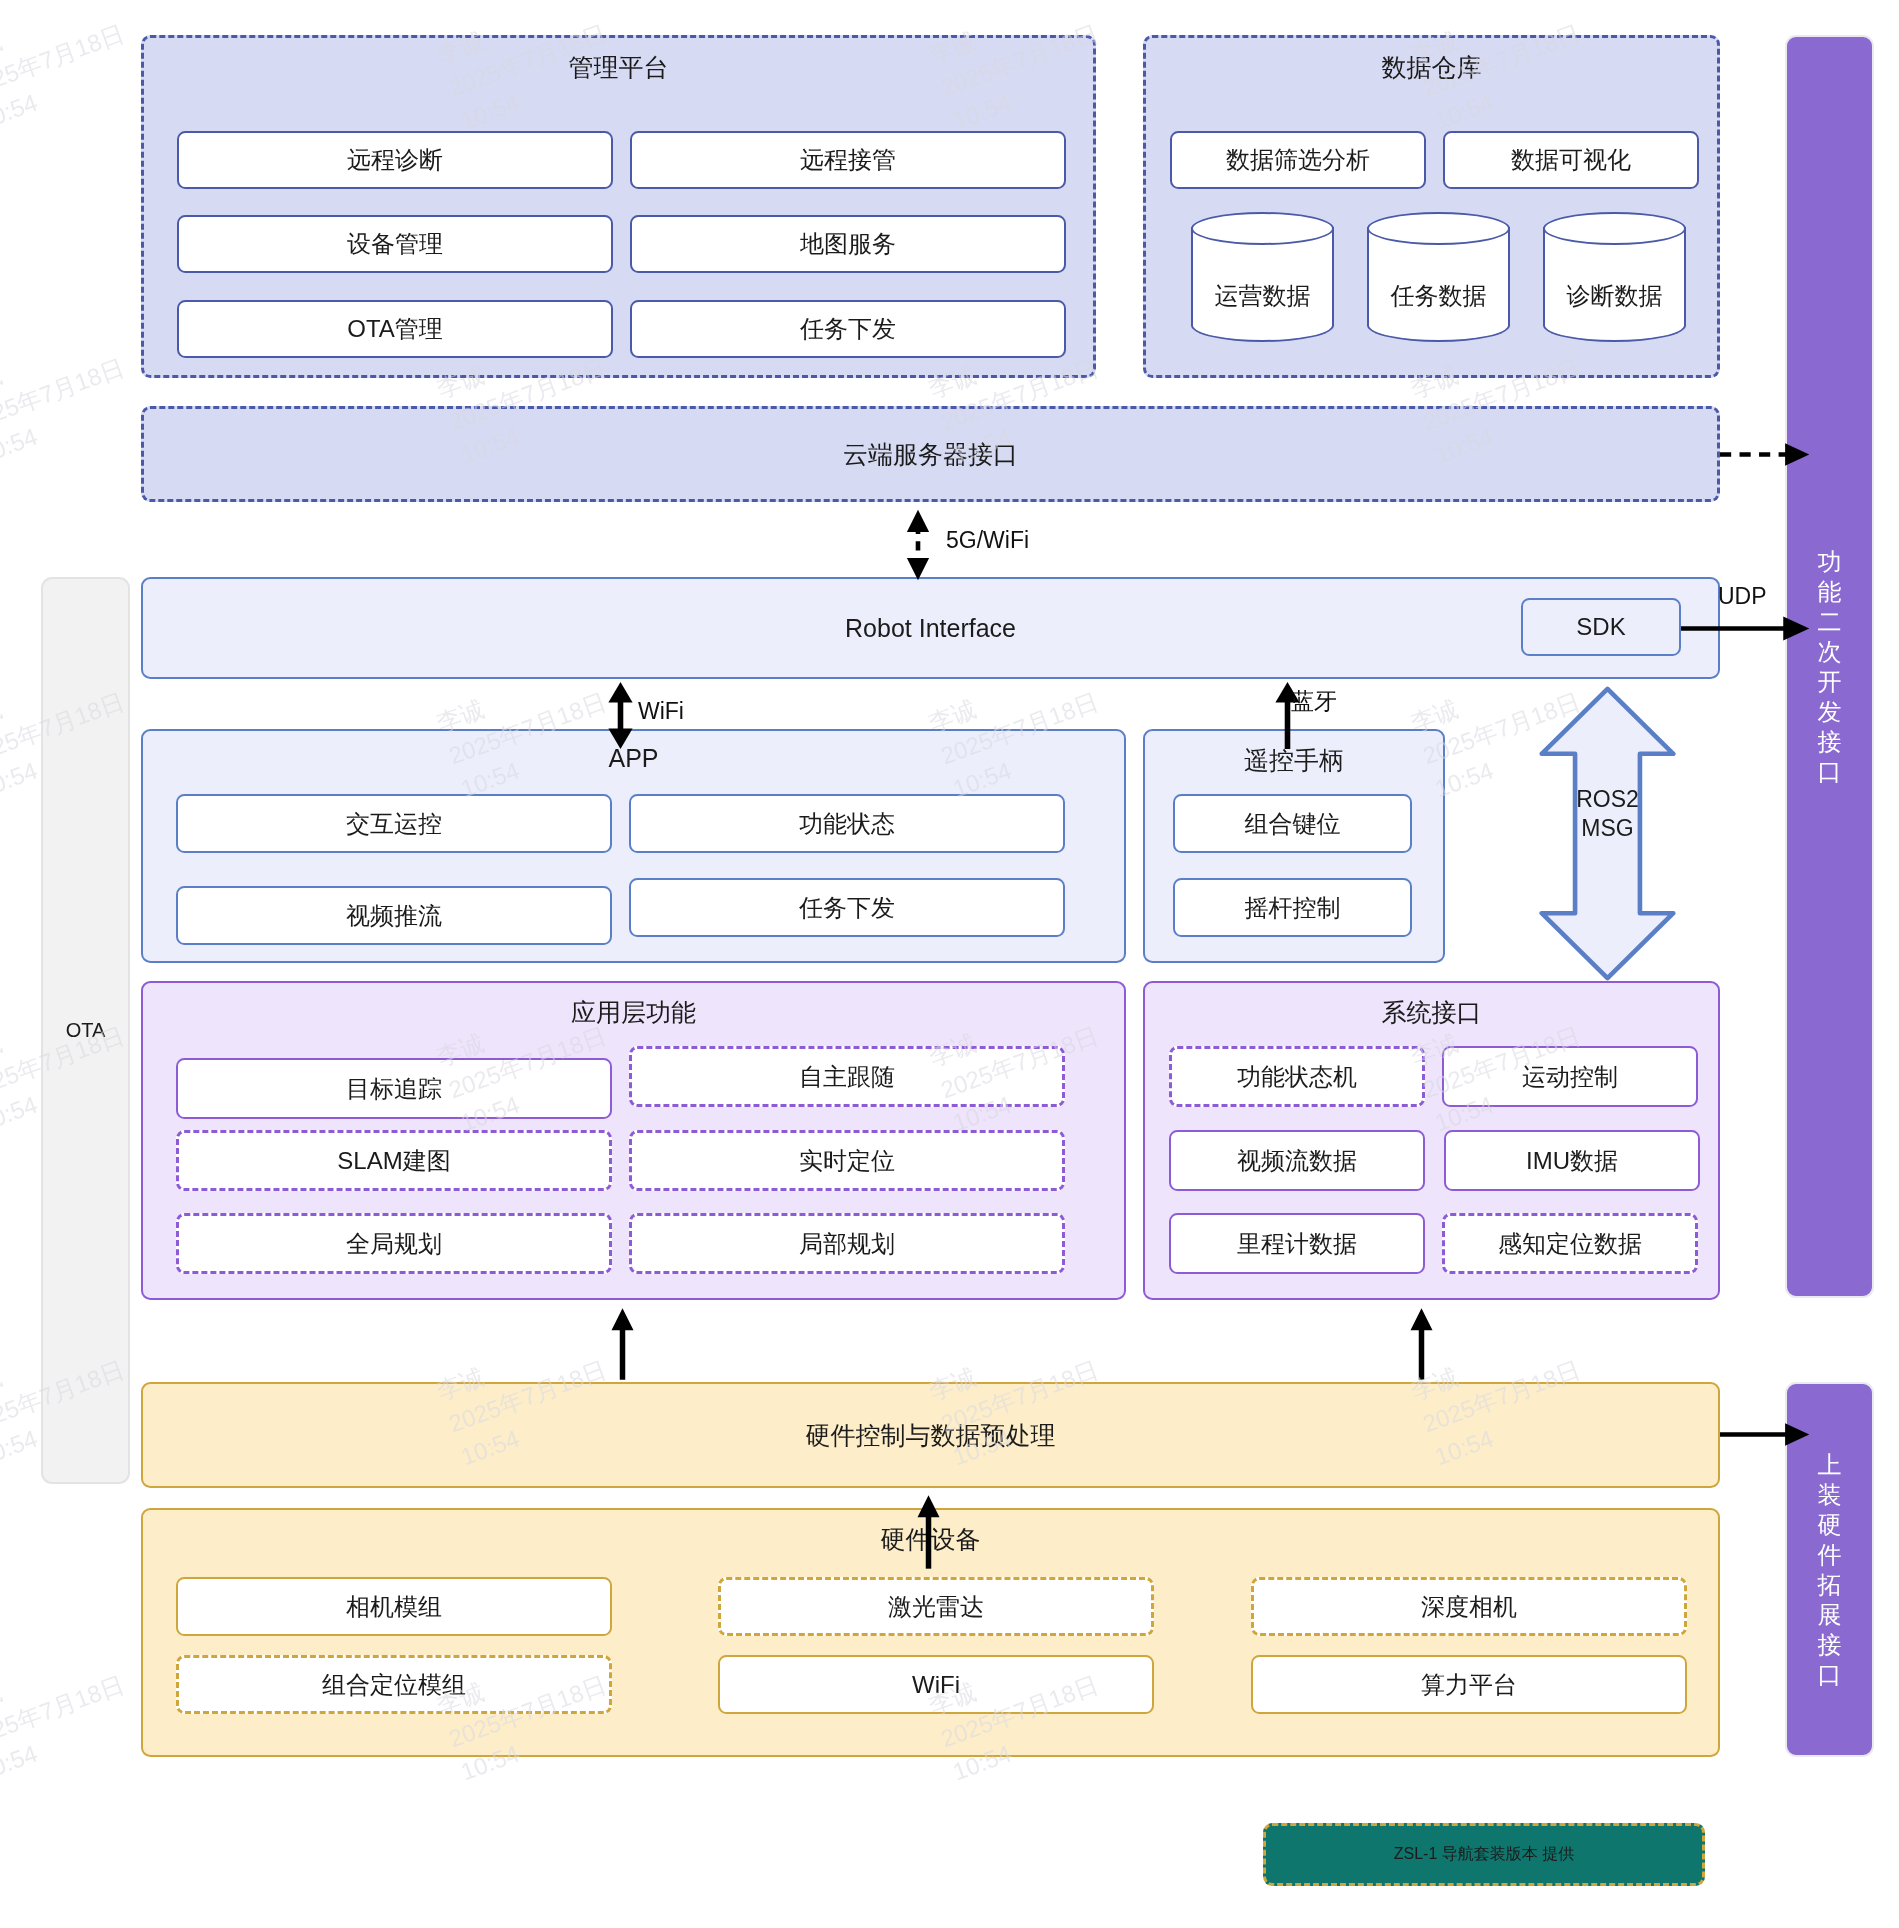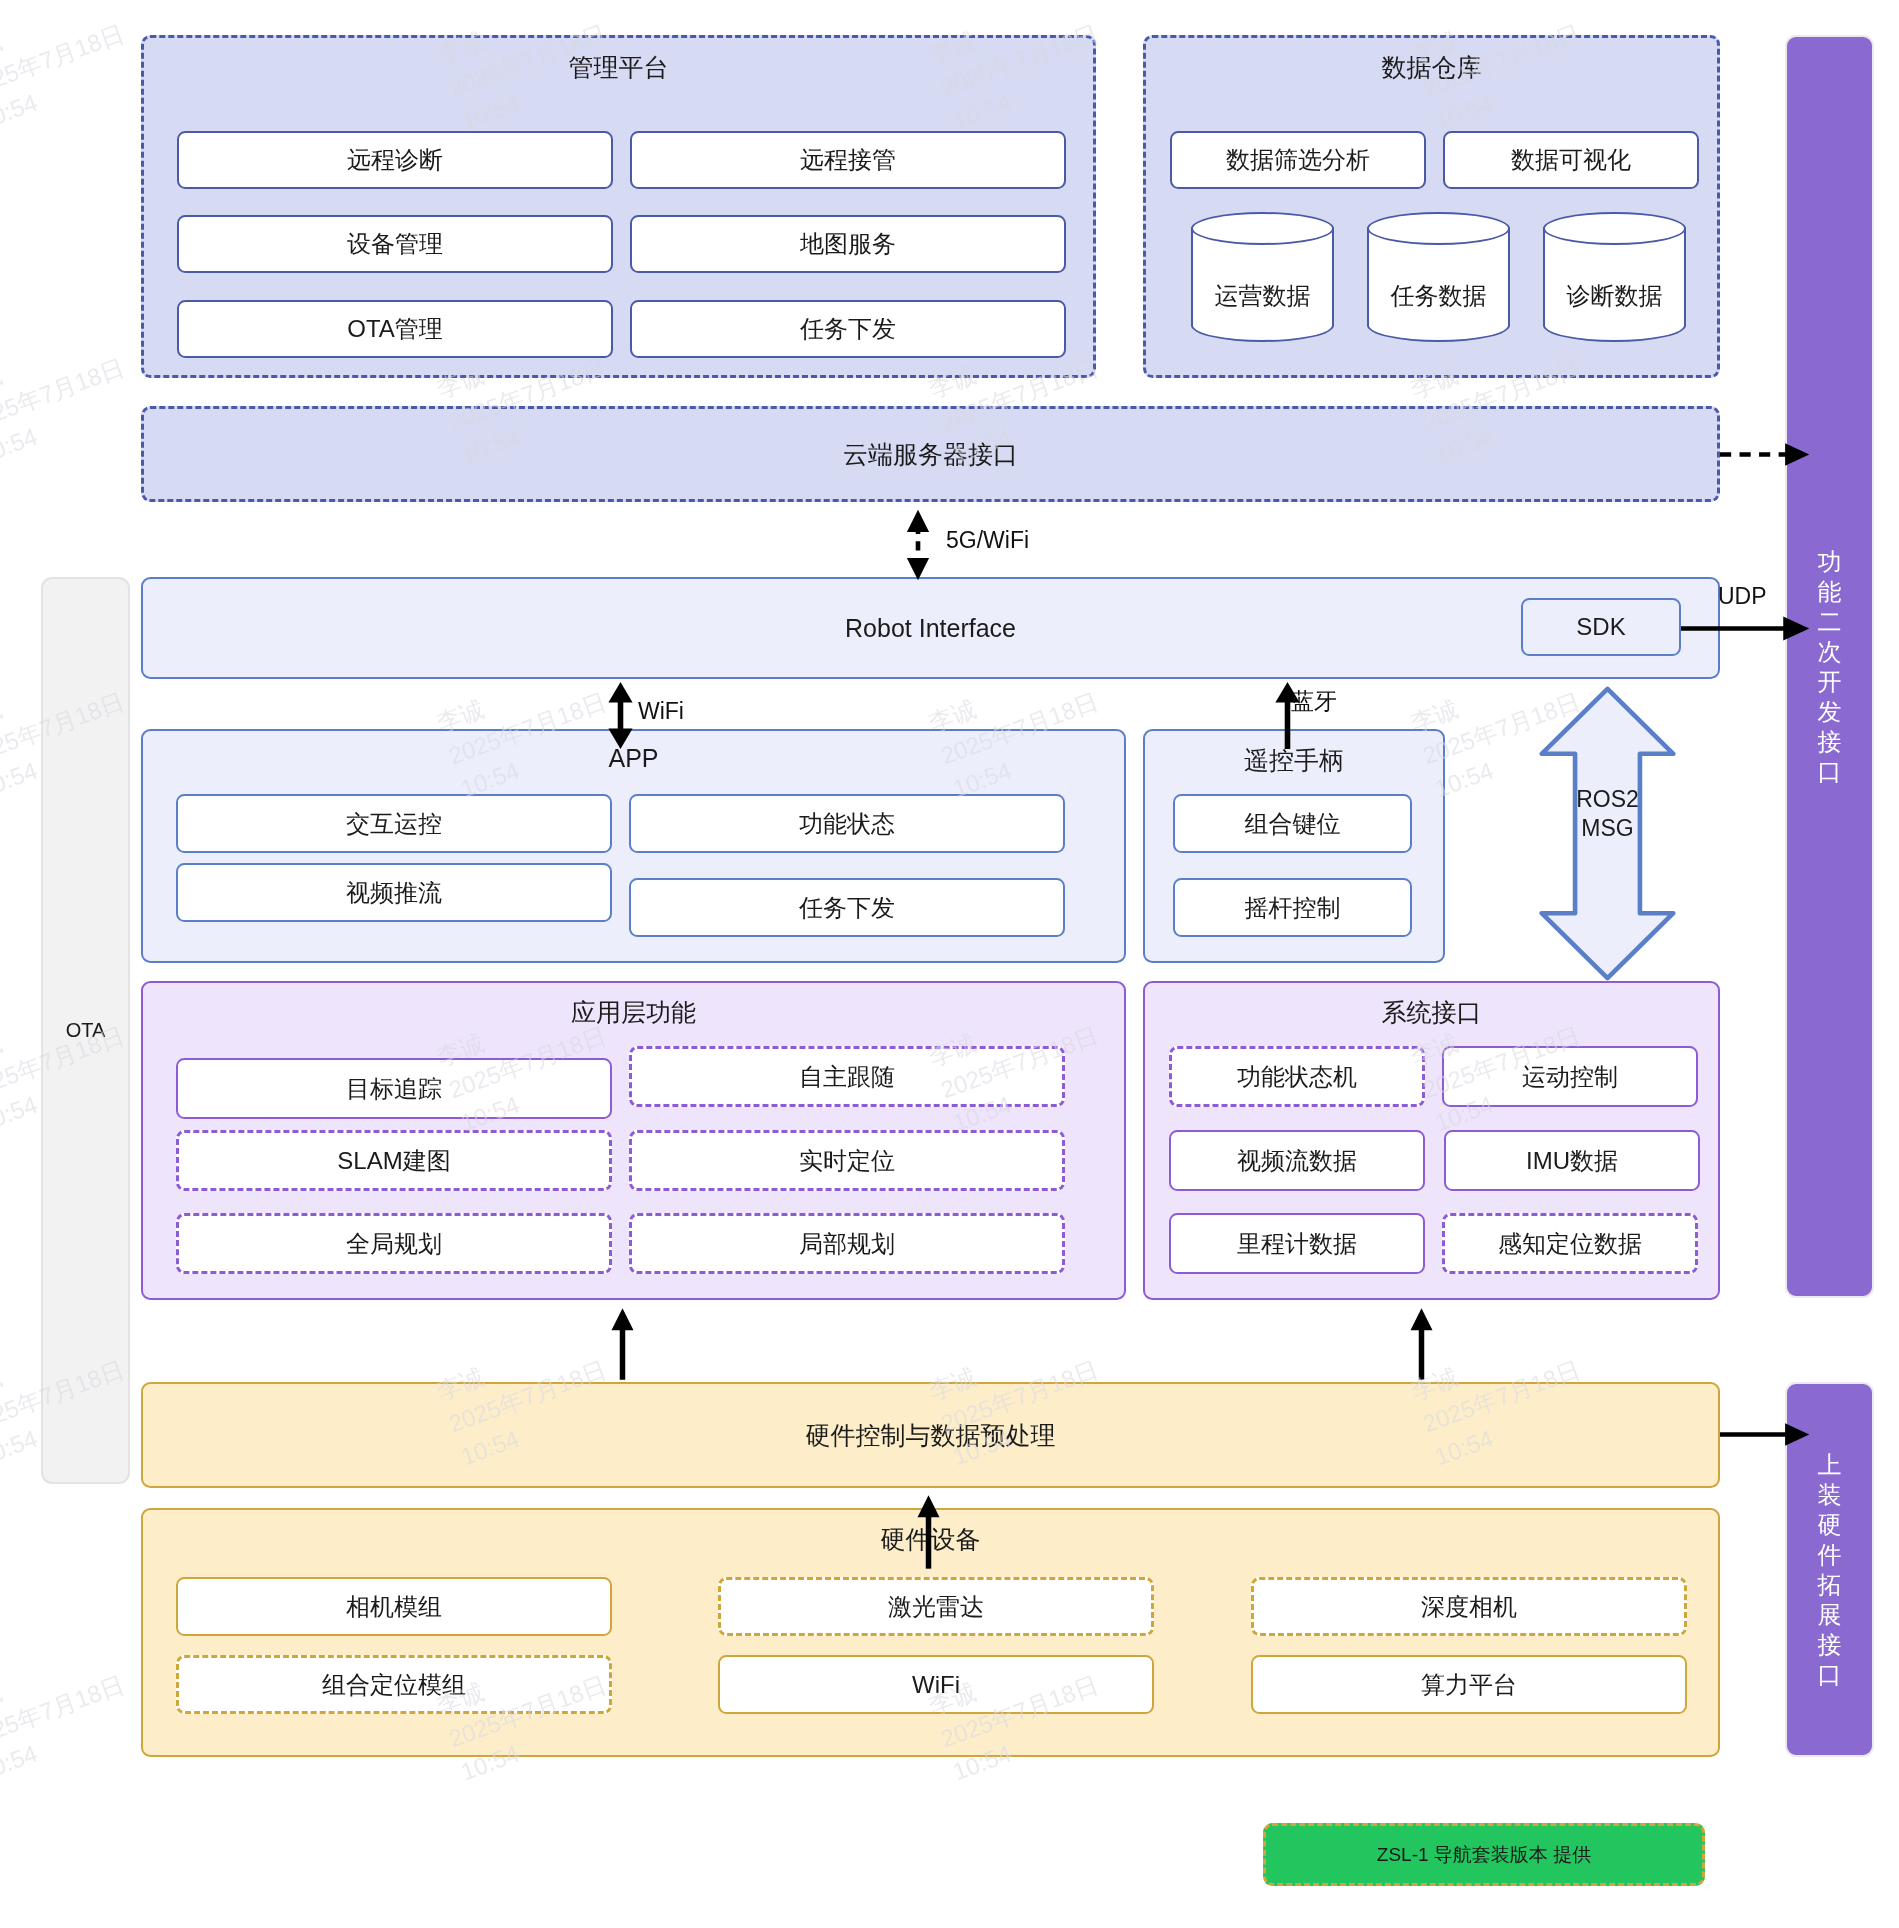--- a/index.html
+++ b/index.html
@@ -137,23 +137,23 @@
   .ros-arrow .ros-txt {
     position: absolute; left: 0; right: 0; top: 100px;
     text-align: center; font-size: 23px; color: #1b1b1b; line-height: 1.25;
   }
 
   
   .legend {
     position: absolute;
     border: 3.7px dashed #cfa63b;
     border-radius: 9.3px;
-    background: #22c55e;
+    background: #0f766e;
     display: flex; align-items: center; justify-content: center;
-    font-size: 19px; color: #1b1b1b;
+    font-size: 16px; color: #1b1b1b;
   }
 </style>
 </head>
 <body>
 
 <div id="root">
 
   <div class="wm-layer">
     <div class="wm" style="left:-37px; top:9.3px;">李诚
 2025年7月18日
@@ -293,21 +293,21 @@
   <svg class="conn" style="left:1265px; top:682px; width:45px; height:67px;" viewBox="0 0 48 72">
     <line x1="24" y1="14" x2="24" y2="72" stroke="#000" stroke-width="6"></line>
     <polygon points="24,0 11,22 37,22" fill="#000"></polygon>
   </svg>
   <div class="conn-label" style="left:1291px; top:686px;">蓝牙</div>
 
   <div class="panel blue-solid-group" style="left:141px; top:729px; width:985px; height:234px;">
     <div class="group-title">APP</div>
     <div class="chip bluel" style="left:33px;  top:63px;  width:436px; height:59px;">交互运控</div>
     <div class="chip bluel" style="left:486px; top:63px;  width:436px; height:59px;">功能状态</div>
-    <div class="chip bluel" style="left:33px;  top:132px; width:436px; height:59px;">视频推流</div>
+    <div class="chip bluel" style="left:33px;  top:155px; width:436px; height:59px;">视频推流</div>
     <div class="chip bluel" style="left:486px; top:147px; width:436px; height:59px;">任务下发</div>
   </div>
 
   <div class="panel blue-solid-group" style="left:1143px; top:729px; width:302px; height:234px;">
     <div class="group-title">遥控手柄</div>
     <div class="chip bluel" style="left:28px; top:63px;  width:239px; height:59px;">组合键位</div>
     <div class="chip bluel" style="left:28px; top:147px; width:239px; height:59px;">摇杆控制</div>
   </div>
 
   <div class="ros-arrow" style="left:1538px; top:685px; width:139px; height:297px;">

